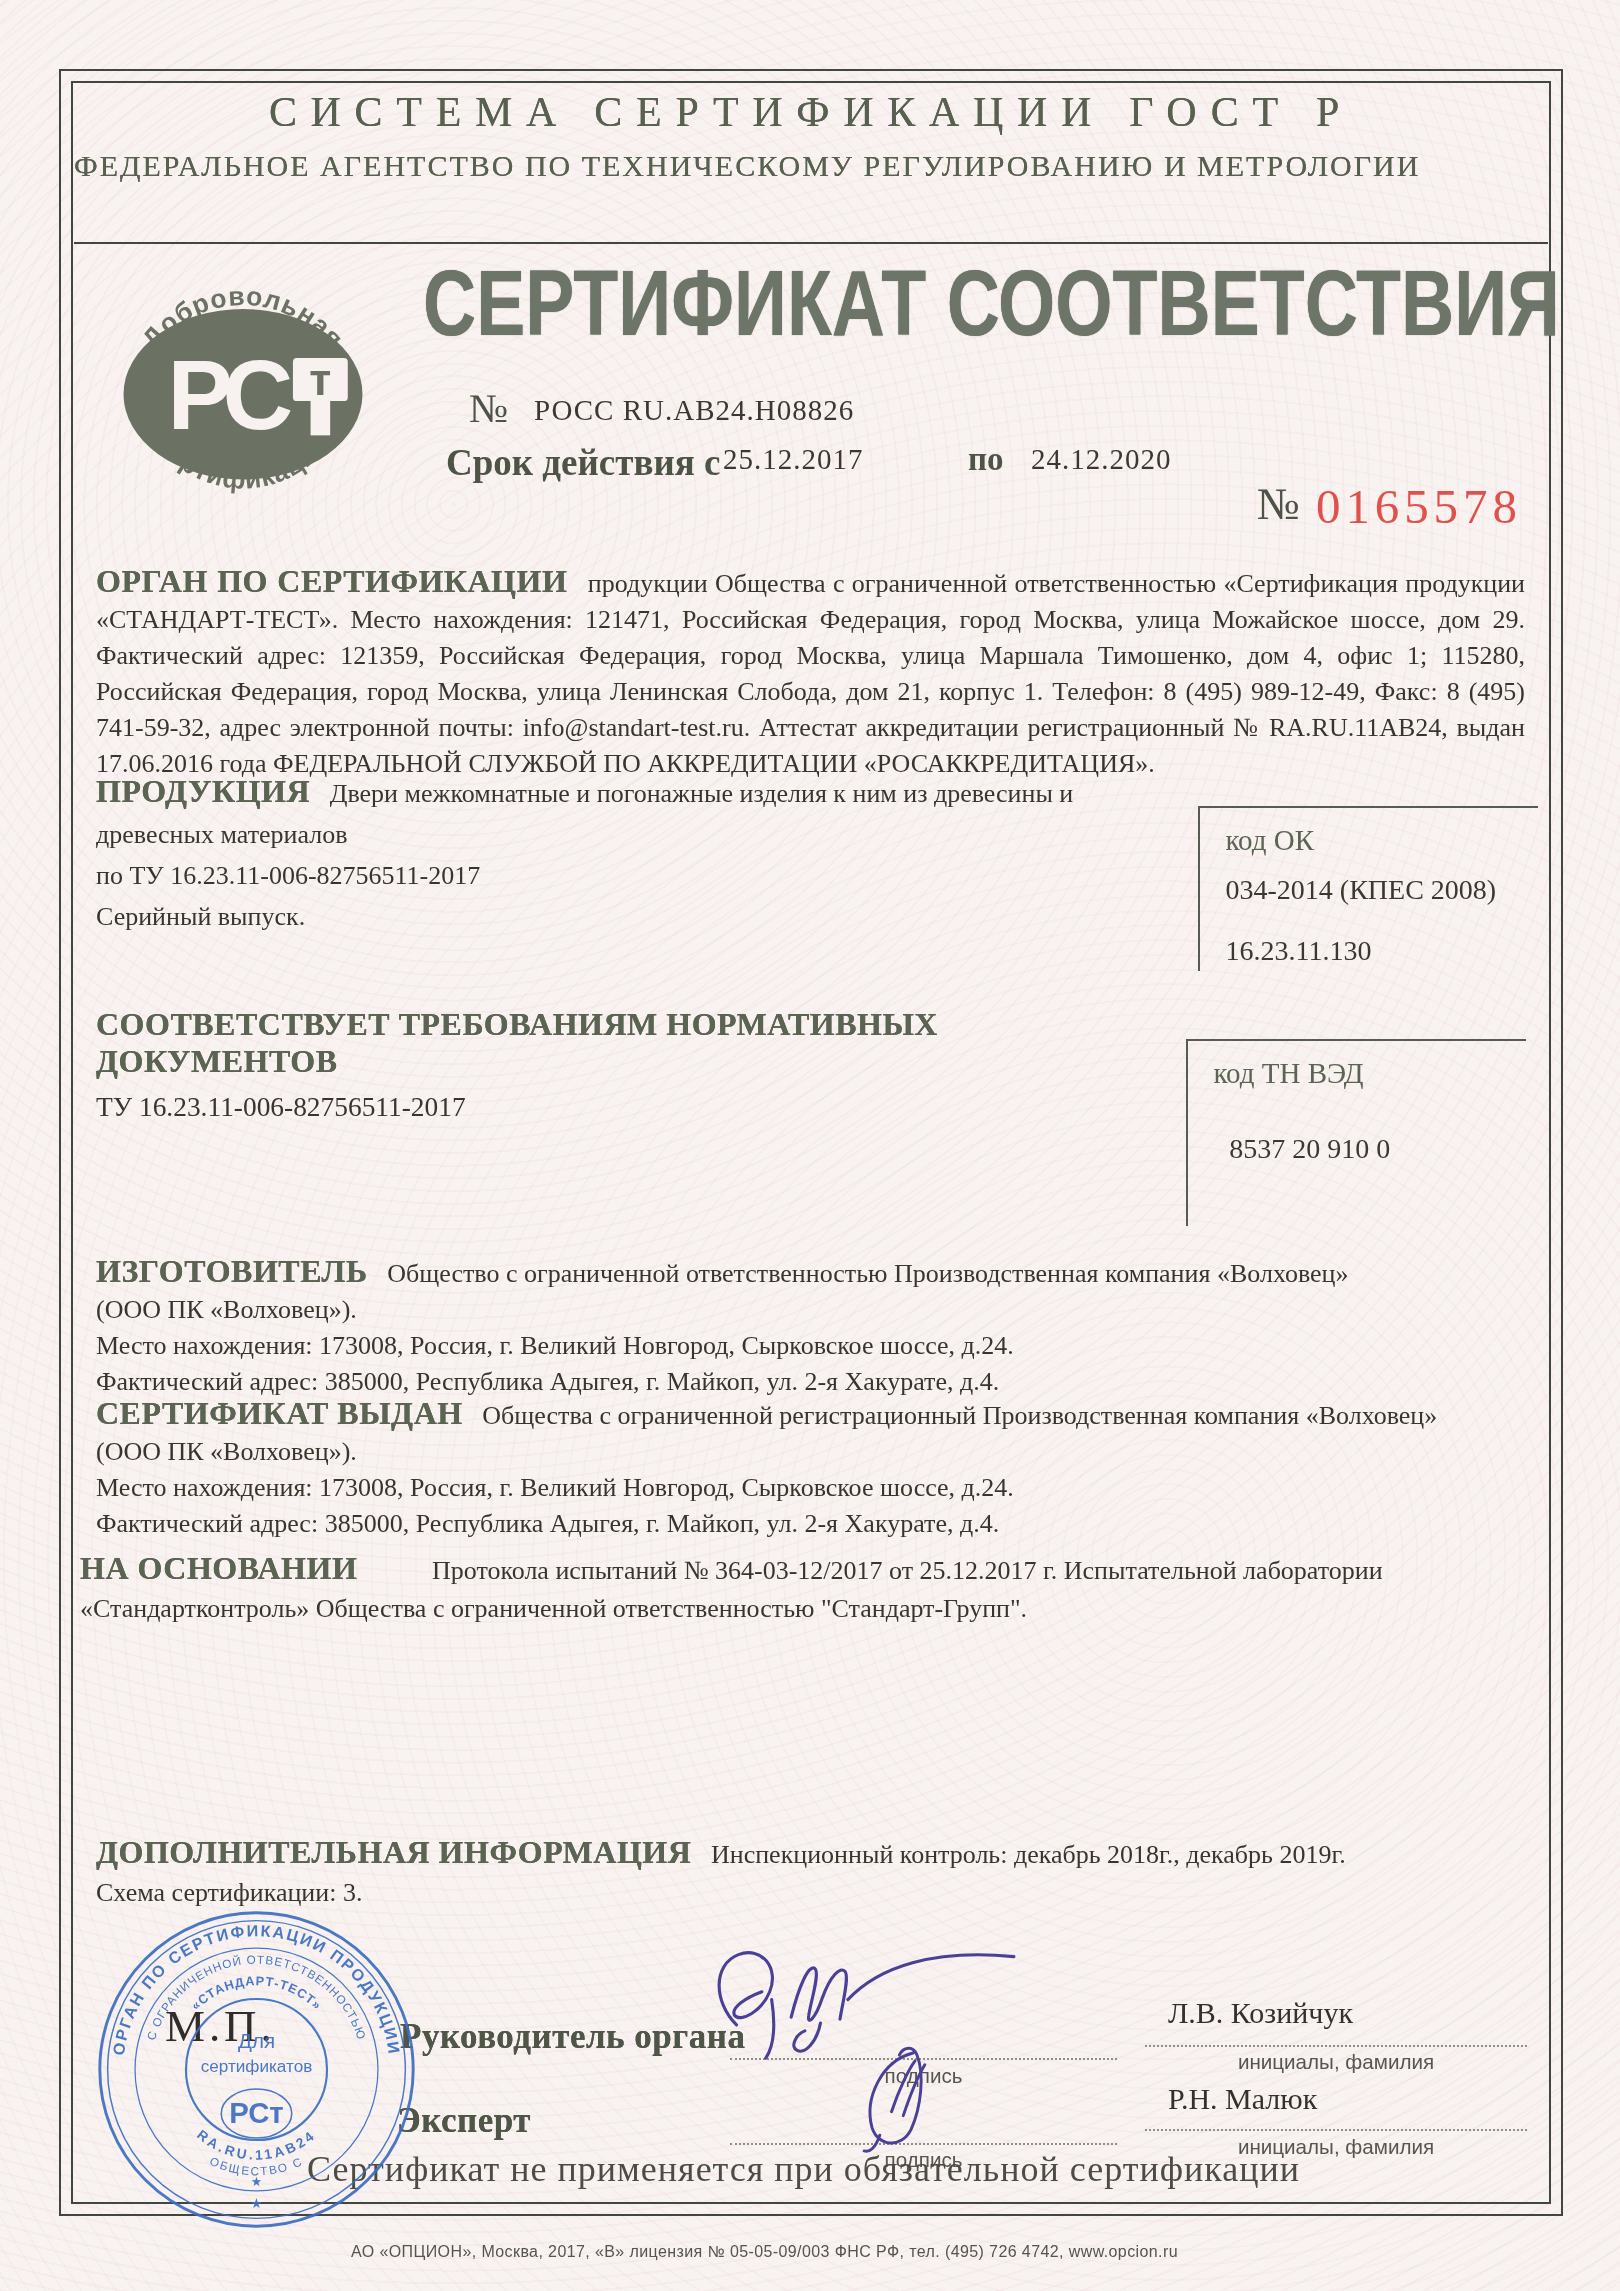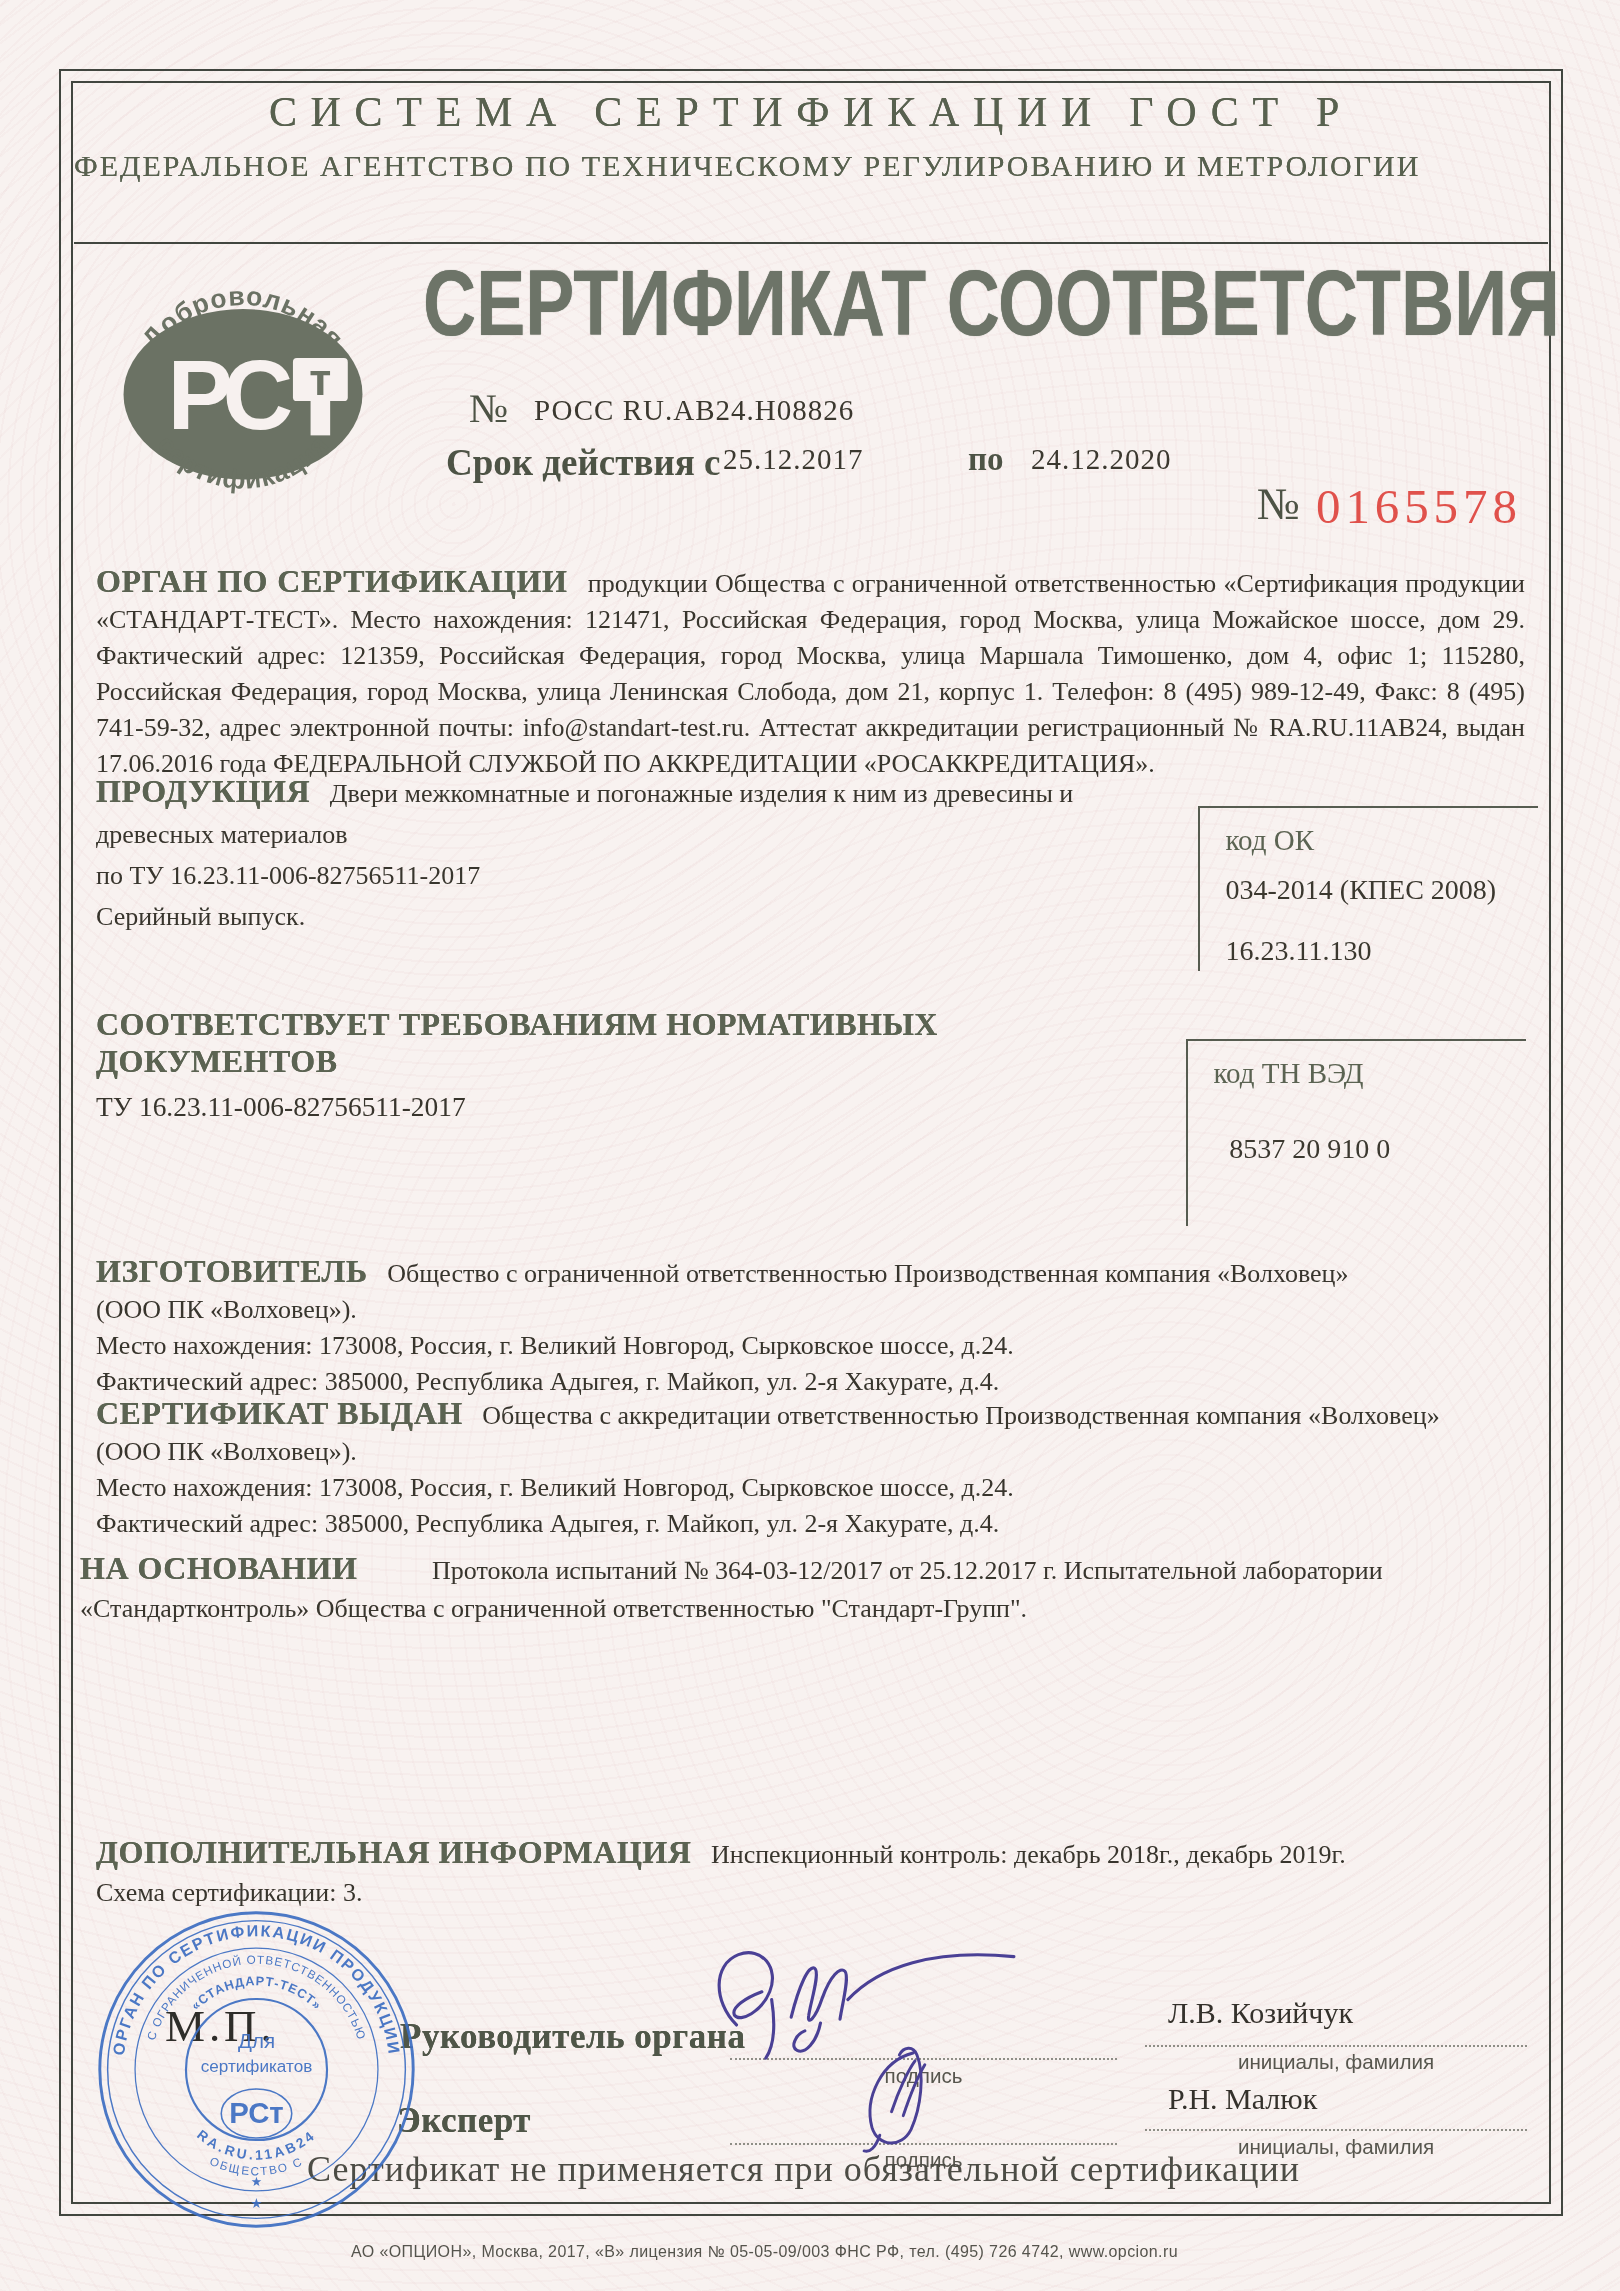--- a/index.html
+++ b/index.html
@@ -120,21 +120,21 @@
 <div class="abs section" style="left:96px;top:1255px;width:1429px;line-height:33px;">
   <span class="shead">ИЗГОТОВИТЕЛЬ</span>
   <span class="sbody">Общество с ограниченной ответственностью Производственная компания «Волховец»</span><br>
   <span class="sbody">(ООО ПК «Волховец»).</span><br>
   <span class="sbody">Место нахождения: 173008, Россия, г. Великий Новгород, Сырковское шоссе, д.24.</span><br>
   <span class="sbody">Фактический адрес: 385000, Республика Адыгея, г. Майкоп, ул. 2-я Хакурате, д.4.</span>
 </div>
 
 <div class="abs section" style="left:96px;top:1397px;width:1429px;line-height:33px;">
   <span class="shead">СЕРТИФИКАТ ВЫДАН</span>
-  <span class="sbody">Общества с аккредитации ответственностью Производственная компания «Волховец»</span><br>
+  <span class="sbody">Общества с ограниченной регистрационный Производственная компания «Волховец»</span><br>
   <span class="sbody">(ООО ПК «Волховец»).</span><br>
   <span class="sbody">Место нахождения: 173008, Россия, г. Великий Новгород, Сырковское шоссе, д.24.</span><br>
   <span class="sbody">Фактический адрес: 385000, Республика Адыгея, г. Майкоп, ул. 2-я Хакурате, д.4.</span><br>
 </div>
 
 <div class="abs section" style="left:80px;top:1551px;width:1429px;line-height:35px;">
   <span class="shead">НА ОСНОВАНИИ</span>
   <span class="sbody" style="margin-left:55px;">Протокола испытаний № 364-03-12/2017 от 25.12.2017 г. Испытательной лаборатории</span><br>
   <span class="sbody">«Стандартконтроль» Общества с ограниченной ответственностью "Стандарт-Групп".</span>
 </div>

